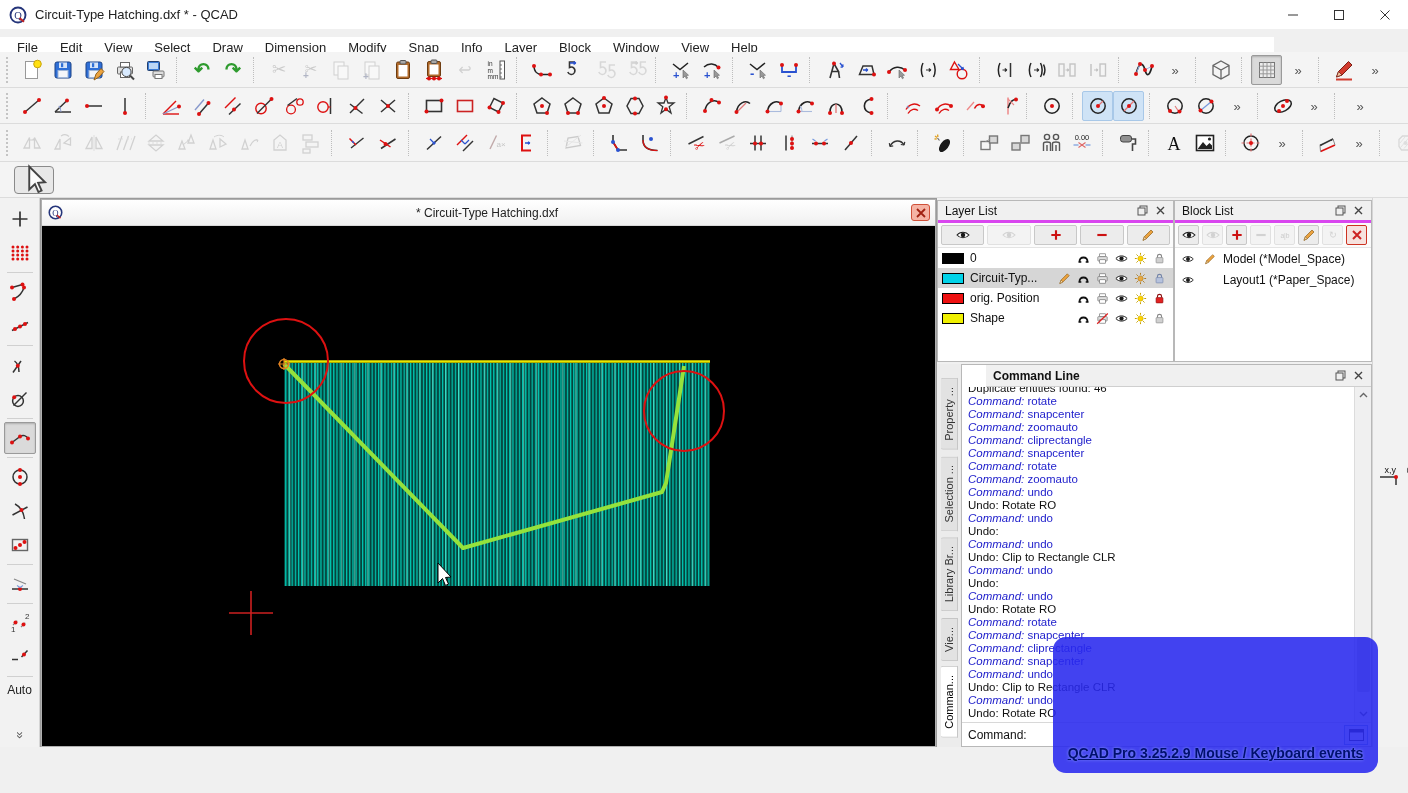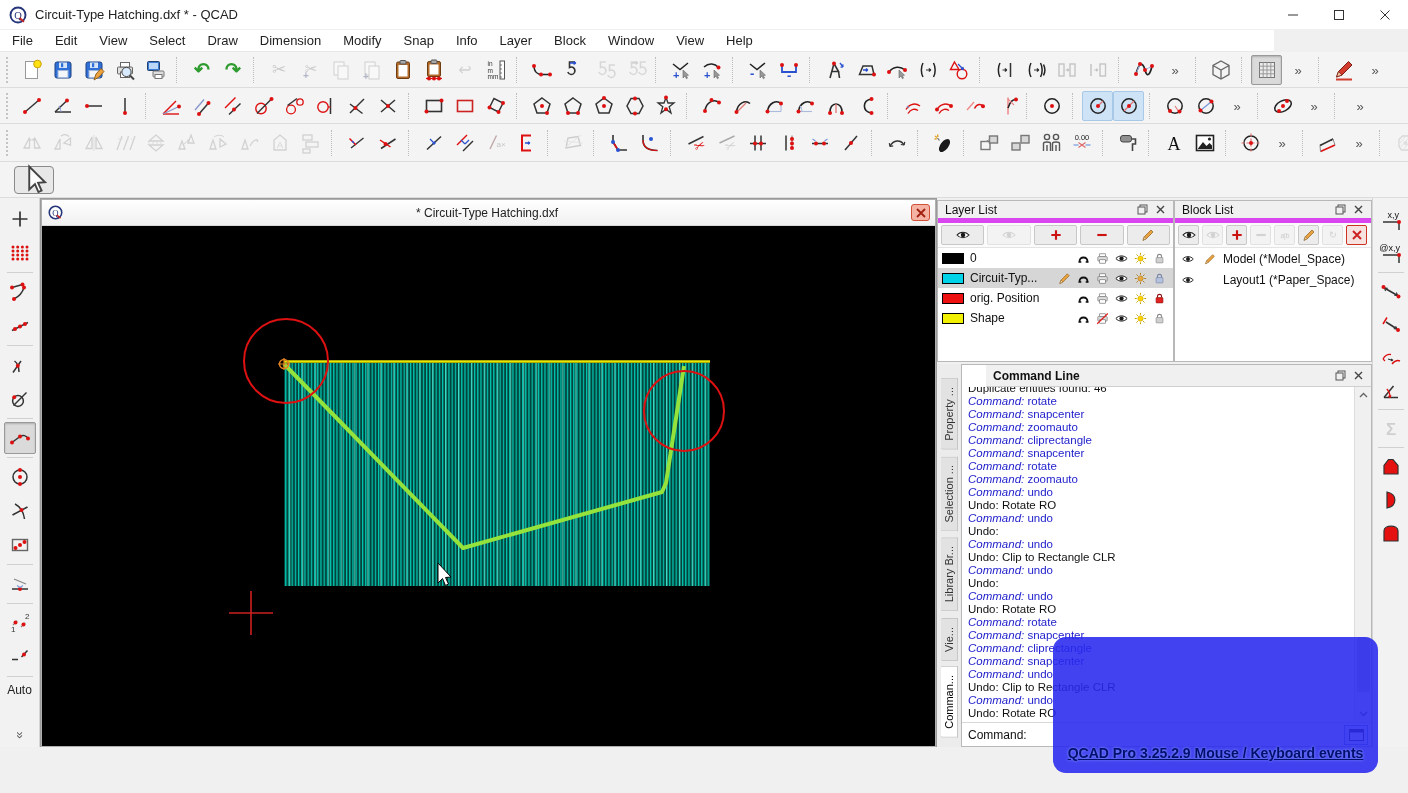--- a/index.html
+++ b/index.html
@@ -11,22 +11,22 @@
   .titlebar { position:absolute; left:0; top:0; width:1408px; height:30px; background:#ffffff;
               display:flex; align-items:center; border-bottom:1px solid #f0f0f0; }
   .titlebar .appicon { width:18px; height:18px; margin:0 8px 0 9px; }
   .titlebar .title { font-size:13px; color:#222; }
   .winbtns { margin-left:auto; display:flex; height:30px; }
   .wbtn { width:46px; height:30px; display:flex; align-items:center; justify-content:center;
           color:#333; font-size:13px; }
   .wbtn svg { width:12px; height:12px; }
 
   
-  .menubar { position:absolute; left:0; top:30px; width:1274px; height:22px; background:#ffffff;
-             display:flex; align-items:center; padding-left:1px; border-bottom:1px solid #e8e8e8;}
+  .menubar { position:absolute; left:0; top:37px; width:1274px; height:22px; background:#ffffff;
+             display:flex; align-items:center; padding-left:6px; border-bottom:1px solid #e8e8e8;}
   .menuitem { font-size:13px; color:#222; padding:2px 11px; }
 
   
   .tbar { position:absolute; left:0; width:1408px; background:#f4f4f4; display:flex;
           align-items:center; border-bottom:1px solid #dcdcdc; padding-left:4px; }
   #tb1 { top:52px;  height:36px; }
   #tb2 { top:88px;  height:36px; }
   #tb3 { top:124px; height:38px; }
   #tb4 { top:162px; height:36px; }
   .tbtn { width:31px; height:30px; display:flex; align-items:center; justify-content:center;
@@ -58,21 +58,21 @@
               border-bottom:1px solid #d8d8d8; }
   .childbar .cicon { width:15px; height:15px; margin-left:6px; }
   .childbar .ctitle { flex:1; text-align:center; font-size:12px; color:#222; }
   .cclose { width:19px; height:17px; margin-right:5px; border-radius:3px; background:#f5b3a4;
             border:1px solid #d05038; display:flex; align-items:center; justify-content:center; }
   .cclose svg { width:10px; height:10px; }
   .canvas { position:relative; width:893px; height:520px; background:#000; }
 
   
   .panel { position:absolute; background:#fff; border:1px solid #b8b8b8; }
-  .phead { height:22px; background:#f0f0f0; border-bottom:5px solid #d946ef; display:flex;
+  .phead { height:22px; background:#f0f0f0; border-bottom:3px solid #d946ef; display:flex;
            align-items:center; padding:0 4px 0 7px; }
   .phead .ptitle { font-size:12px; color:#111; flex:1; }
   .phbtn { width:18px; height:16px; display:flex; align-items:center; justify-content:center; }
   .phbtn svg { width:11px; height:11px; }
   .ptool { display:flex; padding:2px 3px; gap:3px; border-bottom:1px solid #e4e4e4; background:#fbfbfb;}
   .ptbtn { height:20px; background:#ececec; border:1px solid #c8c8c8; border-radius:2px;
            display:flex; align-items:center; justify-content:center; }
   .ptbtn svg { width:16px; height:16px; }
   .ptbtn.danger { border-color:#cc3322; background:#f6e2de; }
   .lrow { height:20px; display:flex; align-items:center; padding:0 4px; font-size:12px; color:#111; }
@@ -112,21 +112,21 @@
               padding-left:6px; }
   .cmdinput .plabel { font-size:12px; color:#111; margin-right:4px; }
   .cmdinput input { flex:1; height:20px; border:none; outline:none; font-size:12px;
                     font-family:"Liberation Sans",sans-serif; }
   .termbtn { width:24px; height:20px; margin-right:3px; border:1px solid #7aa7d8; background:#e8f0fa;
              display:flex; align-items:center; justify-content:center; }
   .termbtn svg { width:15px; height:12px; }
 
   
   .infobar { position:absolute; left:1372px; top:198px; width:36px; height:549px; background:#f2f2f2;
-             border-left:1px solid #d5d5d5; display:flex; flex-direction:column; align-items:center;
+             border-left:1px solid #d5d5d5; display:flex; flex-direction:row; align-items:center;
              padding-top:6px; }
   .infobar .tbtn { width:30px; height:31px; margin:1px 0; }
 
   
   .statusbar { position:absolute; left:0; top:747px; width:1408px; height:46px; background:#f0f0f0;
                border-top:1px solid #d5d5d5; }
   .sleft { position:absolute; left:160px; top:14px; font-size:13px; color:#111; }
   .smouse { position:absolute; left:300px; top:6px; }
   .sright { position:absolute; left:620px; top:14px; font-size:13px; color:#111; }
 

